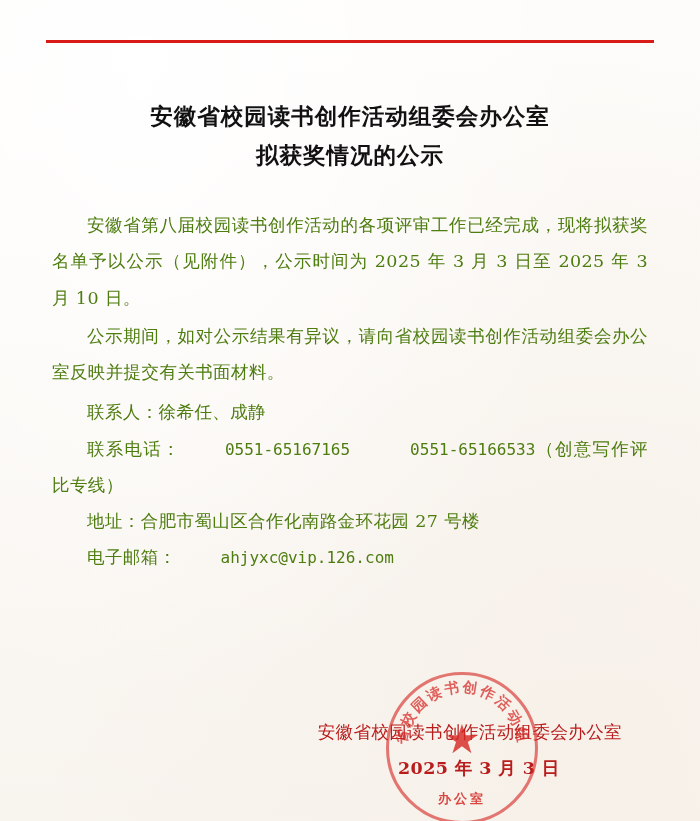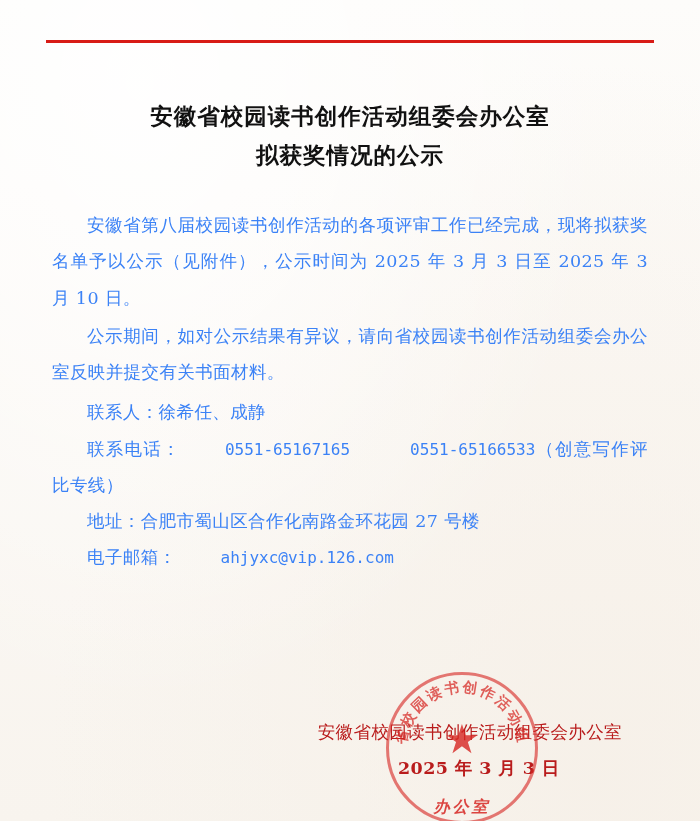--- a/index.html
+++ b/index.html
@@ -62,21 +62,21 @@
     line-height: 1.75;
     letter-spacing: 1px;
   }
   .doc-title .line2 {
     display: block;
   }
 
   
   .body-text {
     margin-top: 32px;
-    color: #3b82f6;
+    color: #4d7c0f;
     font-size: 17.5px;
     line-height: 2.07;
     letter-spacing: 0.4px;
     text-align: justify;
     padding: 0 14px;
   }
   .para {
     text-indent: 2em;
     margin: 0 0 2px 0;
   }
@@ -141,28 +141,27 @@
     left: 50%;
     top: 44%;
     transform: translate(-50%, -50%);
     font-size: 40px;
     color: rgba(214,38,34,0.8);
     line-height: 1;
   }
   .seal-bottom {
     position: absolute;
     left: 50%;
-    bottom: 6px;
+    bottom: 16px;
     transform: translateX(-50%);
     color: rgba(214,38,34,0.85);
-    font-size: 16px;
+    font-size: 13px;
     font-weight: bold;
     letter-spacing: 3px;
     white-space: nowrap;
-    font-style: italic;
   }
 </style>
 </head>
 <body>
 
 <div class="paper"></div>
 
 <div class="sheet">
 
   <div class="letterhead">

